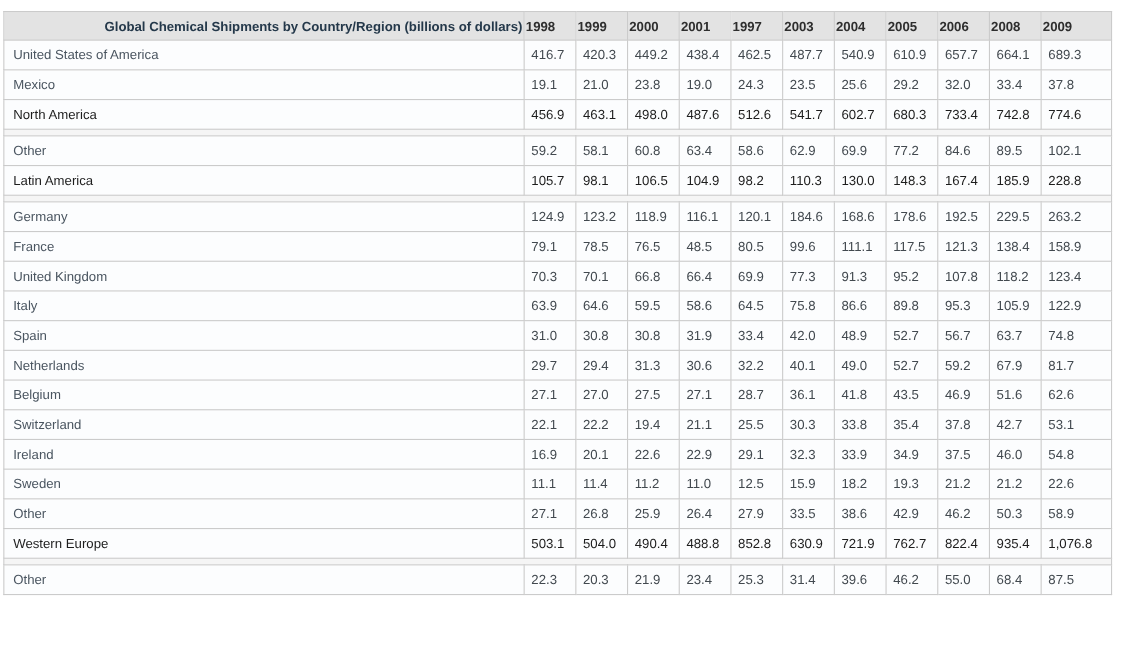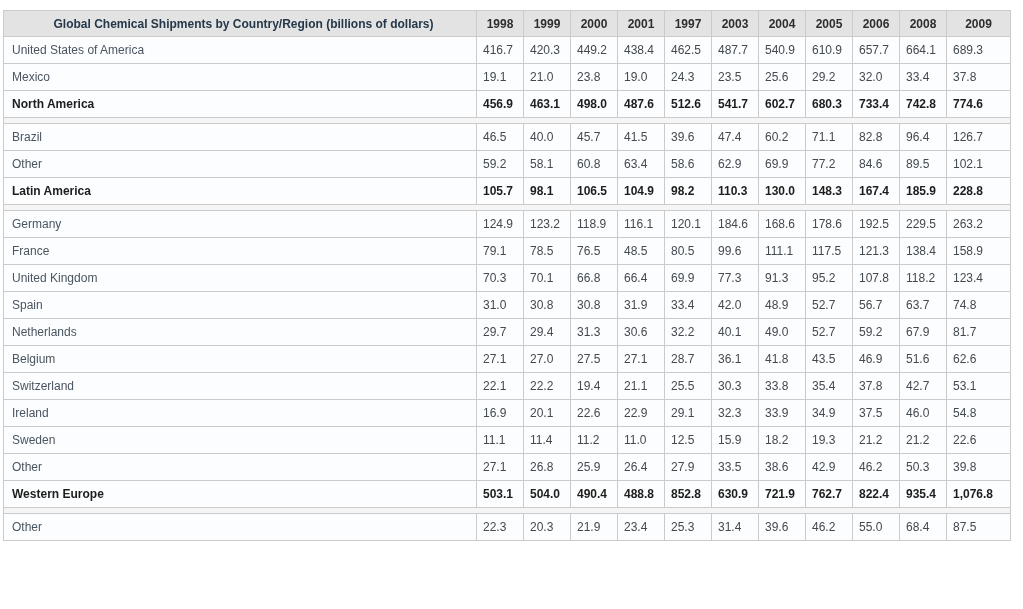--- a/index.html
+++ b/index.html
@@ -25,43 +25,43 @@
     border: 1px solid var(--border, #cbcbcb);
     overflow: hidden;
     white-space: nowrap;
     vertical-align: middle;
   }
   thead th {
     background: var(--header-bg, #e3e3e3);
     height: 23px;
     font-weight: bold;
     color: var(--year-text, #2e2e2e);
-    text-align: center;
+    text-align: left;
     font-size: 12px;
   }
   thead th.title {
-    text-align: center;
+    text-align: right;
     padding-left: 8px;
     color: var(--title-text, #24384a);
   }
   tbody td {
     height: 24px;
     background: var(--row-bg, #fcfdfe);
   }
   td.label {
     padding-left: 8px;
     color: var(--label-text, #4a5560);
   }
   td.num {
     padding-left: 6px;
     text-align: left;
     color: var(--number-text, #42494f);
   }
   tr.total td {
-    font-weight: bold;
+    font-weight: normal;
     color: var(--total-text, #1d1d1d);
   }
   tr.total td.label {
     color: var(--total-text, #1d1d1d);
   }
   tr.spacer td {
     height: 5px;
     background: var(--spacer-bg, #f5f5f5);
     padding: 0;
   }
@@ -143,34 +143,20 @@
           <td class="num">602.7</td>
           <td class="num">680.3</td>
           <td class="num">733.4</td>
           <td class="num">742.8</td>
           <td class="num">774.6</td>
         </tr>
         <tr class="spacer">
           <td colspan="12"></td>
         </tr>
         <tr class="country">
-          <td class="label">Brazil</td>
-          <td class="num">46.5</td>
-          <td class="num">40.0</td>
-          <td class="num">45.7</td>
-          <td class="num">41.5</td>
-          <td class="num">39.6</td>
-          <td class="num">47.4</td>
-          <td class="num">60.2</td>
-          <td class="num">71.1</td>
-          <td class="num">82.8</td>
-          <td class="num">96.4</td>
-          <td class="num">126.7</td>
-        </tr>
-        <tr class="country">
           <td class="label">Other</td>
           <td class="num">59.2</td>
           <td class="num">58.1</td>
           <td class="num">60.8</td>
           <td class="num">63.4</td>
           <td class="num">58.6</td>
           <td class="num">62.9</td>
           <td class="num">69.9</td>
           <td class="num">77.2</td>
           <td class="num">84.6</td>
@@ -230,20 +216,34 @@
           <td class="num">66.4</td>
           <td class="num">69.9</td>
           <td class="num">77.3</td>
           <td class="num">91.3</td>
           <td class="num">95.2</td>
           <td class="num">107.8</td>
           <td class="num">118.2</td>
           <td class="num">123.4</td>
         </tr>
         <tr class="country">
+          <td class="label">Italy</td>
+          <td class="num">63.9</td>
+          <td class="num">64.6</td>
+          <td class="num">59.5</td>
+          <td class="num">58.6</td>
+          <td class="num">64.5</td>
+          <td class="num">75.8</td>
+          <td class="num">86.6</td>
+          <td class="num">89.8</td>
+          <td class="num">95.3</td>
+          <td class="num">105.9</td>
+          <td class="num">122.9</td>
+        </tr>
+        <tr class="country">
           <td class="label">Spain</td>
           <td class="num">31.0</td>
           <td class="num">30.8</td>
           <td class="num">30.8</td>
           <td class="num">31.9</td>
           <td class="num">33.4</td>
           <td class="num">42.0</td>
           <td class="num">48.9</td>
           <td class="num">52.7</td>
           <td class="num">56.7</td>
@@ -325,21 +325,21 @@
           <td class="num">27.1</td>
           <td class="num">26.8</td>
           <td class="num">25.9</td>
           <td class="num">26.4</td>
           <td class="num">27.9</td>
           <td class="num">33.5</td>
           <td class="num">38.6</td>
           <td class="num">42.9</td>
           <td class="num">46.2</td>
           <td class="num">50.3</td>
-          <td class="num">39.8</td>
+          <td class="num">58.9</td>
         </tr>
         <tr class="total">
           <td class="label">Western Europe</td>
           <td class="num">503.1</td>
           <td class="num">504.0</td>
           <td class="num">490.4</td>
           <td class="num">488.8</td>
           <td class="num">852.8</td>
           <td class="num">630.9</td>
           <td class="num">721.9</td>

